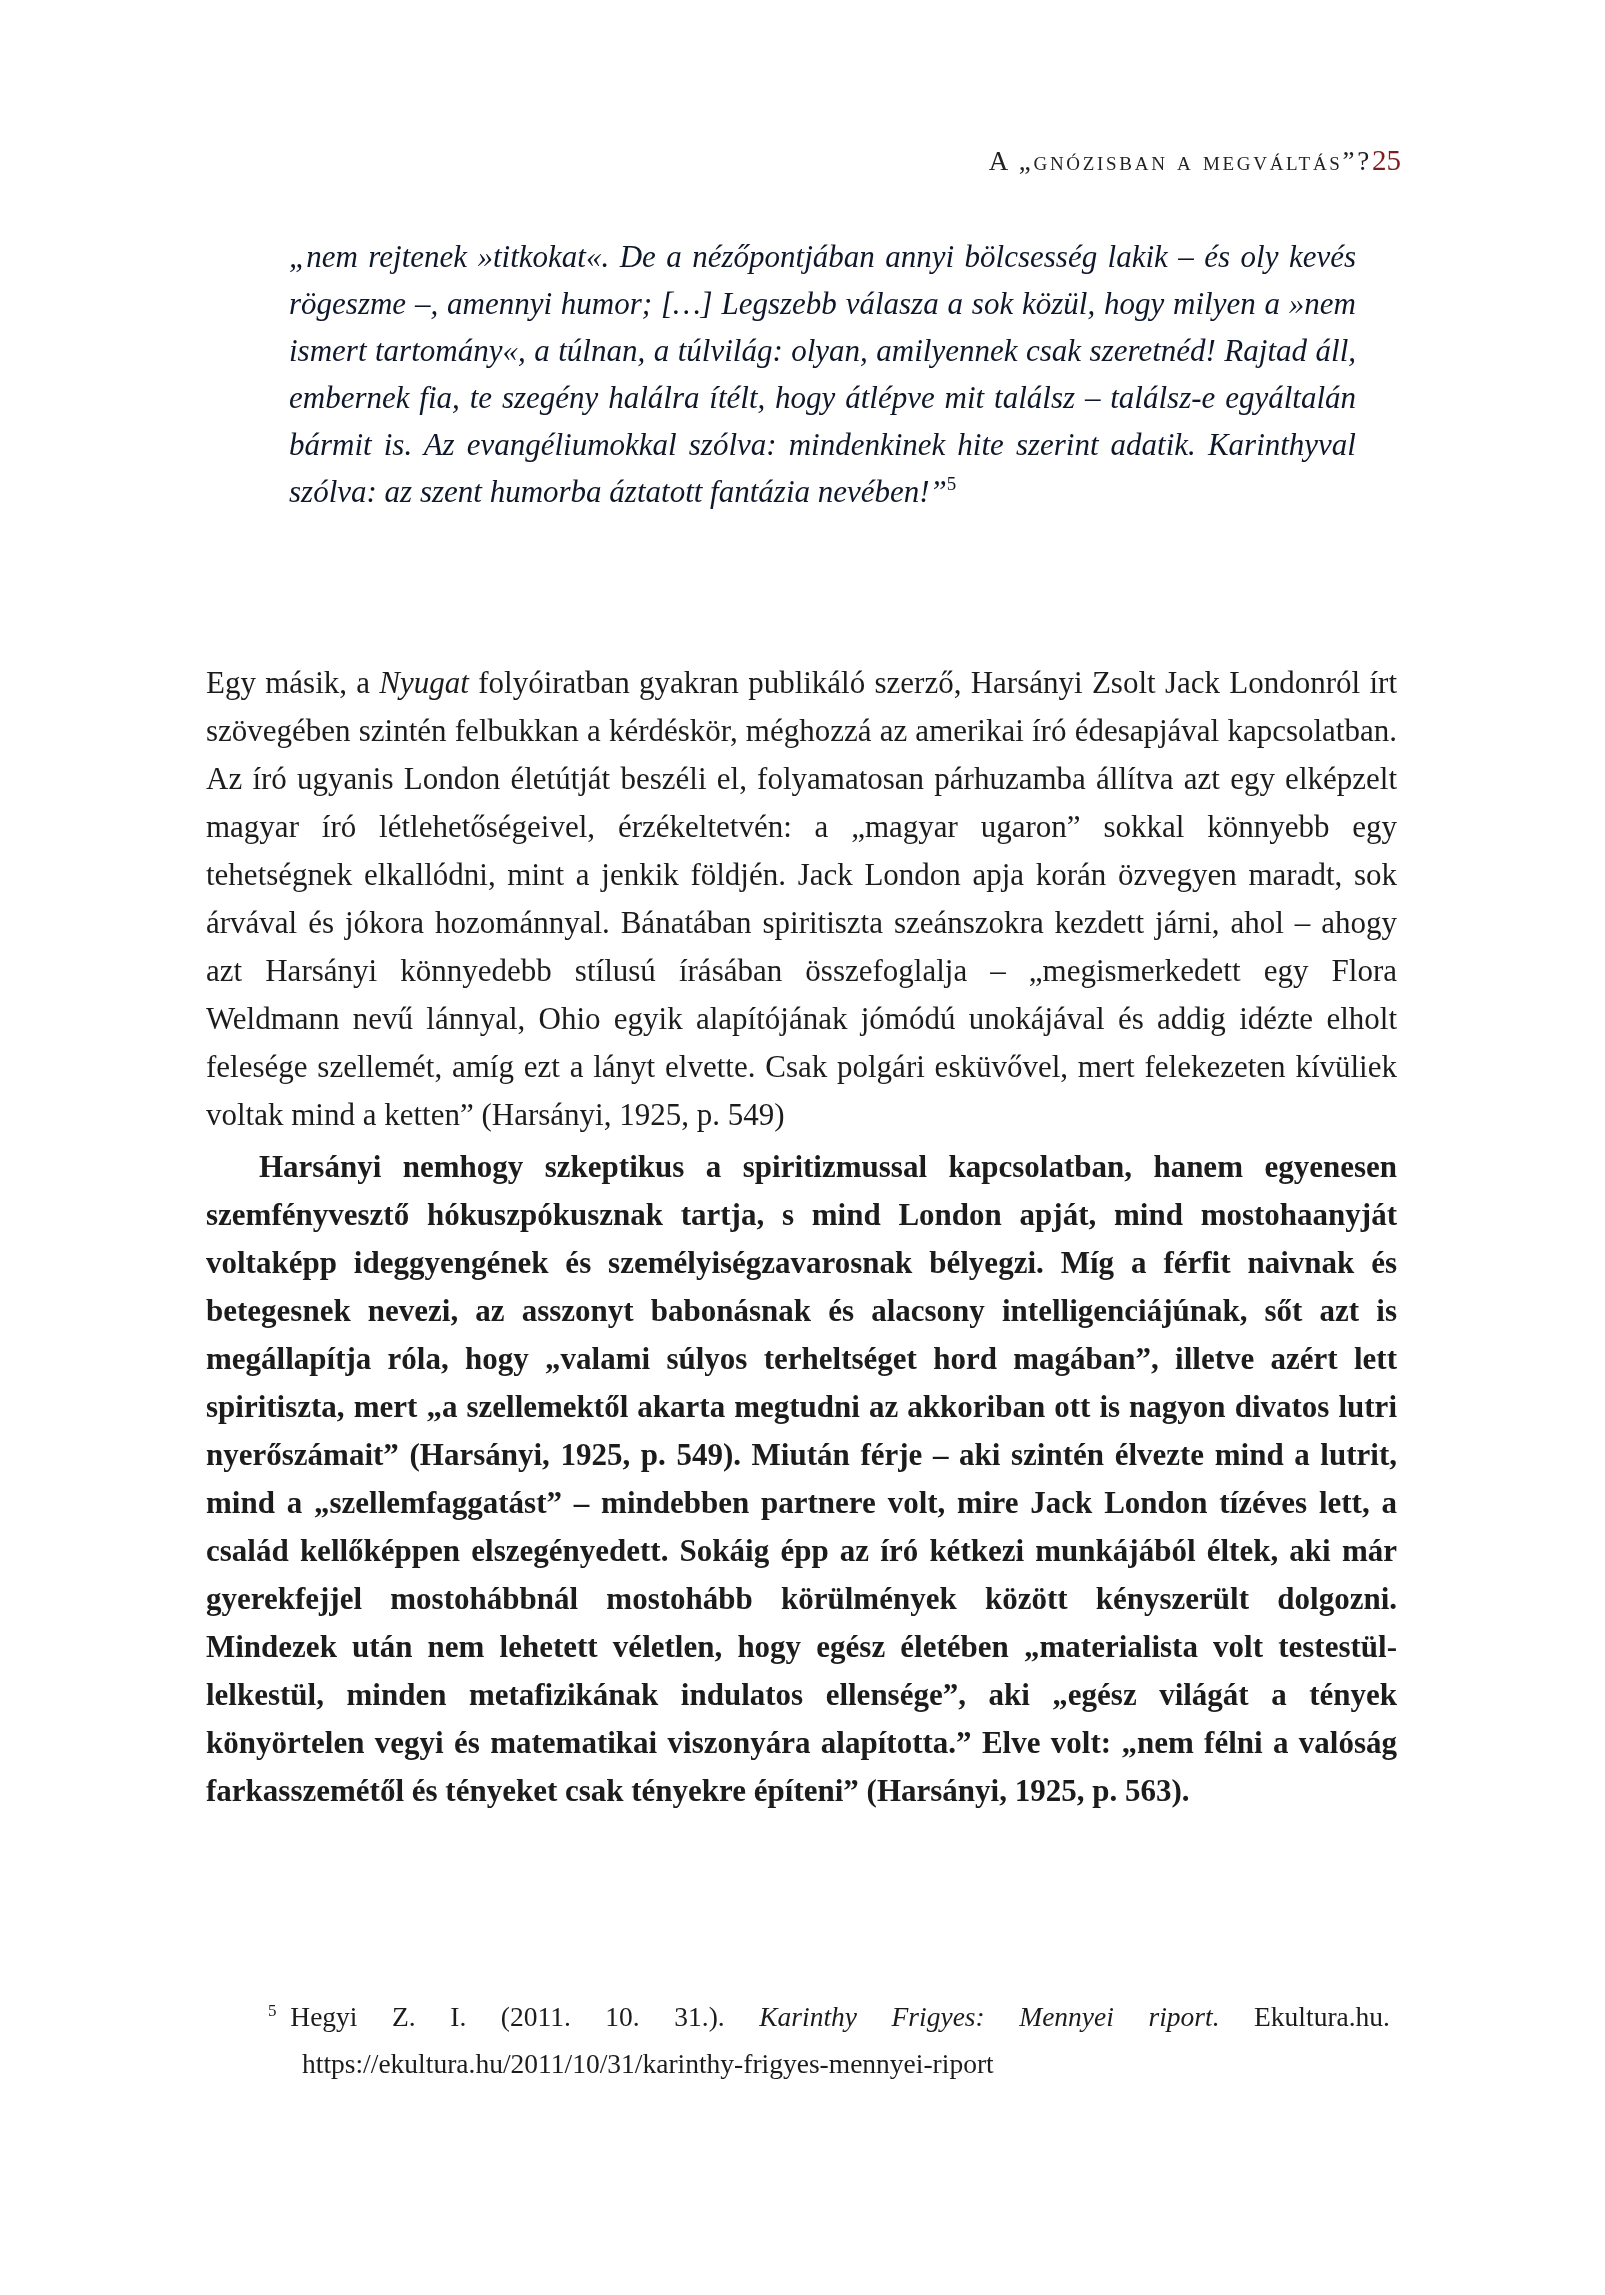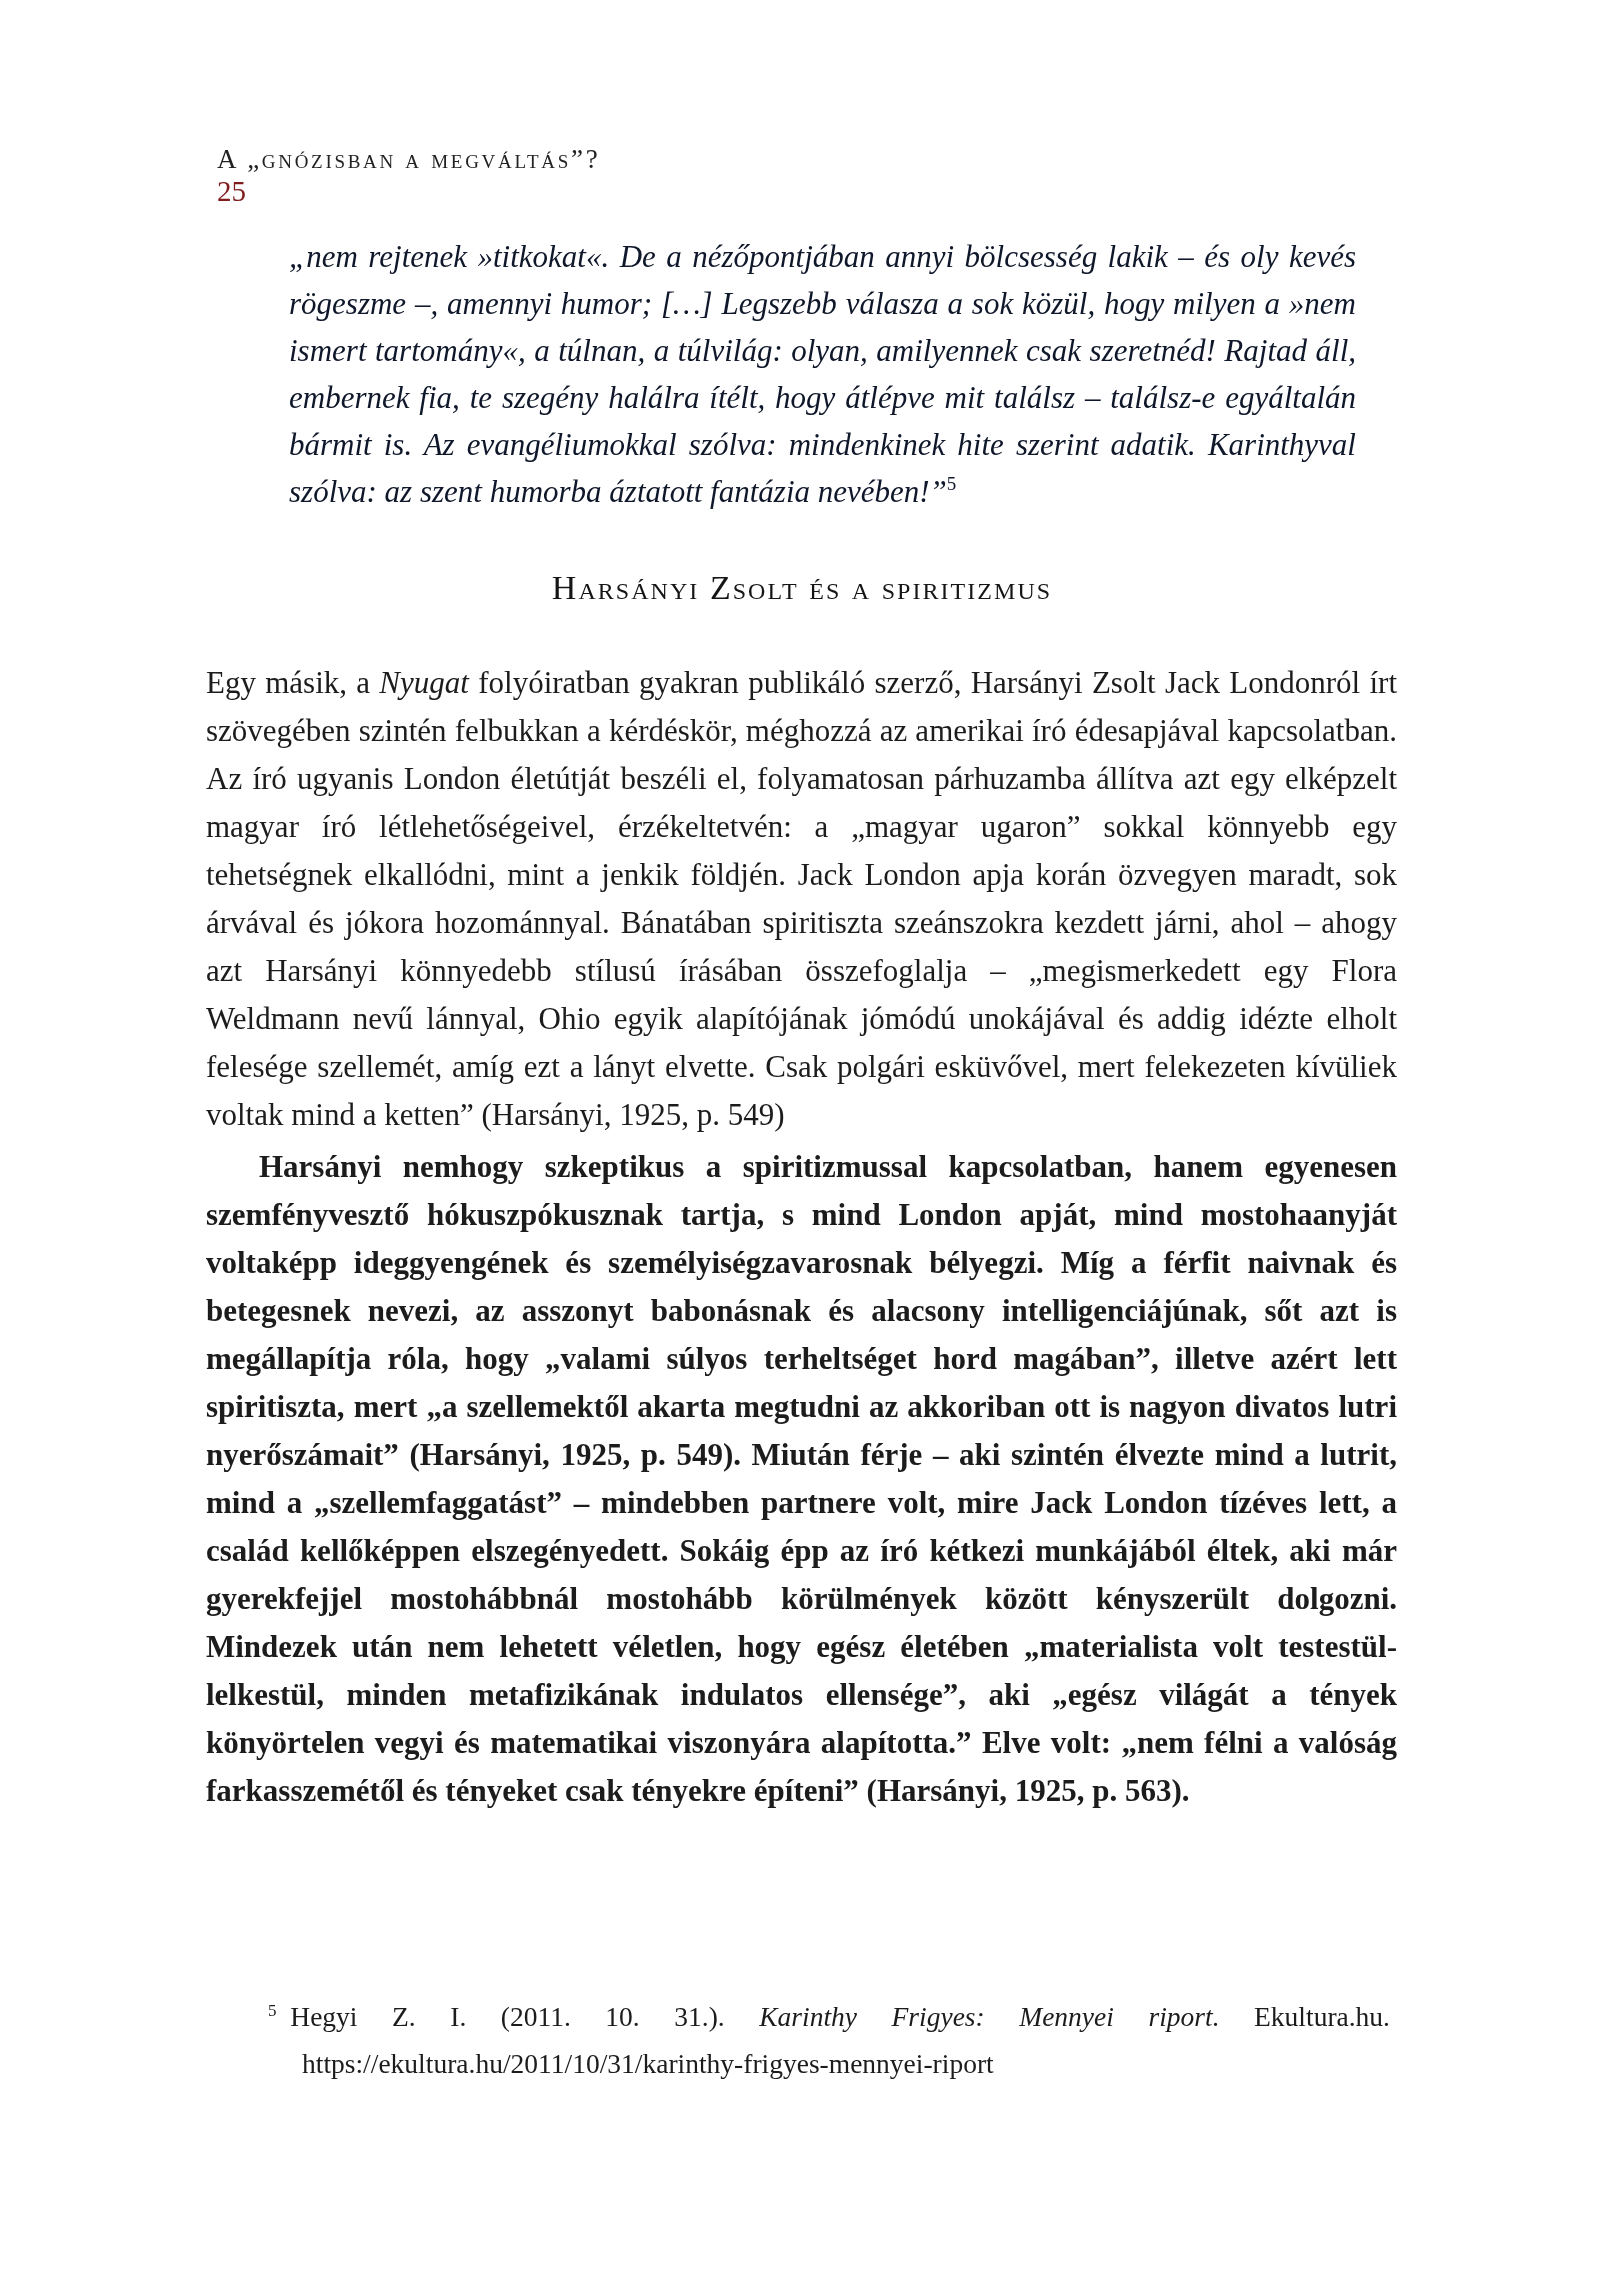--- a/index.html
+++ b/index.html
@@ -12,26 +12,25 @@
     width: 1605px;
     height: 2295px;
     background: #ffffff;
     color: #1c1c1c;
     font-family: "Liberation Serif", "DejaVu Serif", serif;
     overflow: hidden;
   }
   .running-head-row {
     position: absolute;
     top: 144px;
-    left: 217px;
+    left: 199px;
     right: 204px;
     display: flex;
     justify-content: flex-end;
     align-items: baseline;
-    flex-direction: column;
   }
   .running-head {
     font-size: 27px;
     font-variant: small-caps;
     letter-spacing: 0.1em;
     color: #222222;
   }
   .page-number {
     font-size: 29px;
     color: #7f1d1d;
@@ -114,21 +113,20 @@
 
   <div class="running-head-row">
     <span class="running-head">A „gnózisban a megváltás”?</span>
     <span class="page-number">25</span>
   </div>
 
   <blockquote class="block-quote">
     <span>„nem rejtenek »titkokat«. De a nézőpontjában annyi bölcsesség lakik – és oly kevés rögeszme –, amennyi humor; […] Legszebb válasza a sok közül, hogy milyen a »nem ismert tartomány«, a túlnan, a túlvilág: olyan, amilyennek csak szeretnéd! Rajtad áll, embernek fia, te szegény halálra ítélt, hogy átlépve mit találsz – találsz-e egyáltalán bármit is. Az evangéliumokkal szólva: mindenkinek hite szerint adatik. Karinthyval szólva: az szent humorba áztatott fantázia nevében!”</span><sup>5</sup>
   </blockquote>
 
-  <h2 class="section-heading">Harsányi Zsolt és a spiritizmus</h2>
 
   <div class="body-text">
     <p><span>Egy másik, a </span><span class="italic">Nyugat</span><span> folyóiratban gyakran publikáló szerző, Harsányi Zsolt Jack Londonról írt szövegében szintén felbukkan a kérdéskör, méghozzá az amerikai író édesapjával kapcsolatban. Az író ugyanis London életútját beszéli el, folyamatosan párhuzamba állítva azt egy elképzelt magyar író létlehetőségeivel, érzékeltetvén: a „magyar ugaron” sokkal könnyebb egy tehetségnek elkallódni, mint a jenkik földjén. Jack London apja korán özvegyen maradt, sok árvával és jókora hozománnyal. Bánatában spiritiszta szeánszokra kezdett járni, ahol – ahogy azt Harsányi könnyedebb stílusú írásában összefoglalja – „megismerkedett egy Flora Weldmann nevű lánnyal, Ohio egyik alapítójának jómódú unokájával és addig idézte elholt felesége szellemét, amíg ezt a lányt elvette. Csak polgári esküvővel, mert felekezeten kívüliek voltak mind a ketten” (Harsányi, 1925, p. 549)</span></p>
     <p class="indented">Harsányi nemhogy szkeptikus a spiritizmussal kapcsolatban, hanem egyenesen szemfényvesztő hókuszpókusznak tartja, s mind London apját, mind mostohaanyját voltaképp ideggyengének és személyiségzavarosnak bélyegzi. Míg a férfit naivnak és betegesnek nevezi, az asszonyt babonásnak és alacsony intelligenciájúnak, sőt azt is megállapítja róla, hogy „valami súlyos terheltséget hord magában”, illetve azért lett spiritiszta, mert „a szellemektől akarta megtudni az akkoriban ott is nagyon divatos lutri nyerőszámait” (Harsányi, 1925, p. 549). Miután férje – aki szintén élvezte mind a lutrit, mind a „szellemfaggatást” – mindebben partnere volt, mire Jack London tízéves lett, a család kellőképpen elszegényedett. Sokáig épp az író kétkezi munkájából éltek, aki már gyerekfejjel mostohábbnál mostohább körülmények között kényszerült dolgozni. Mindezek után nem lehetett véletlen, hogy egész életében „materialista volt testestül-lelkestül, minden metafizikának indulatos ellensége”, aki „egész világát a tények könyörtelen vegyi és matematikai viszonyára alapította.” Elve volt: „nem félni a valóság farkasszemétől és tényeket csak tényekre építeni” (Harsányi, 1925, p. 563).</p>
   </div>
 
   <div class="footnote">
     <sup>5</sup><span>Hegyi Z. I. (2011. 10. 31.). </span><span class="italic">Karinthy Frigyes: Mennyei riport.</span><span> Ekultura.hu. </span><span>https://ekultura.hu/2011/10/31/karinthy-frigyes-mennyei-riport</span>
   </div>
 

